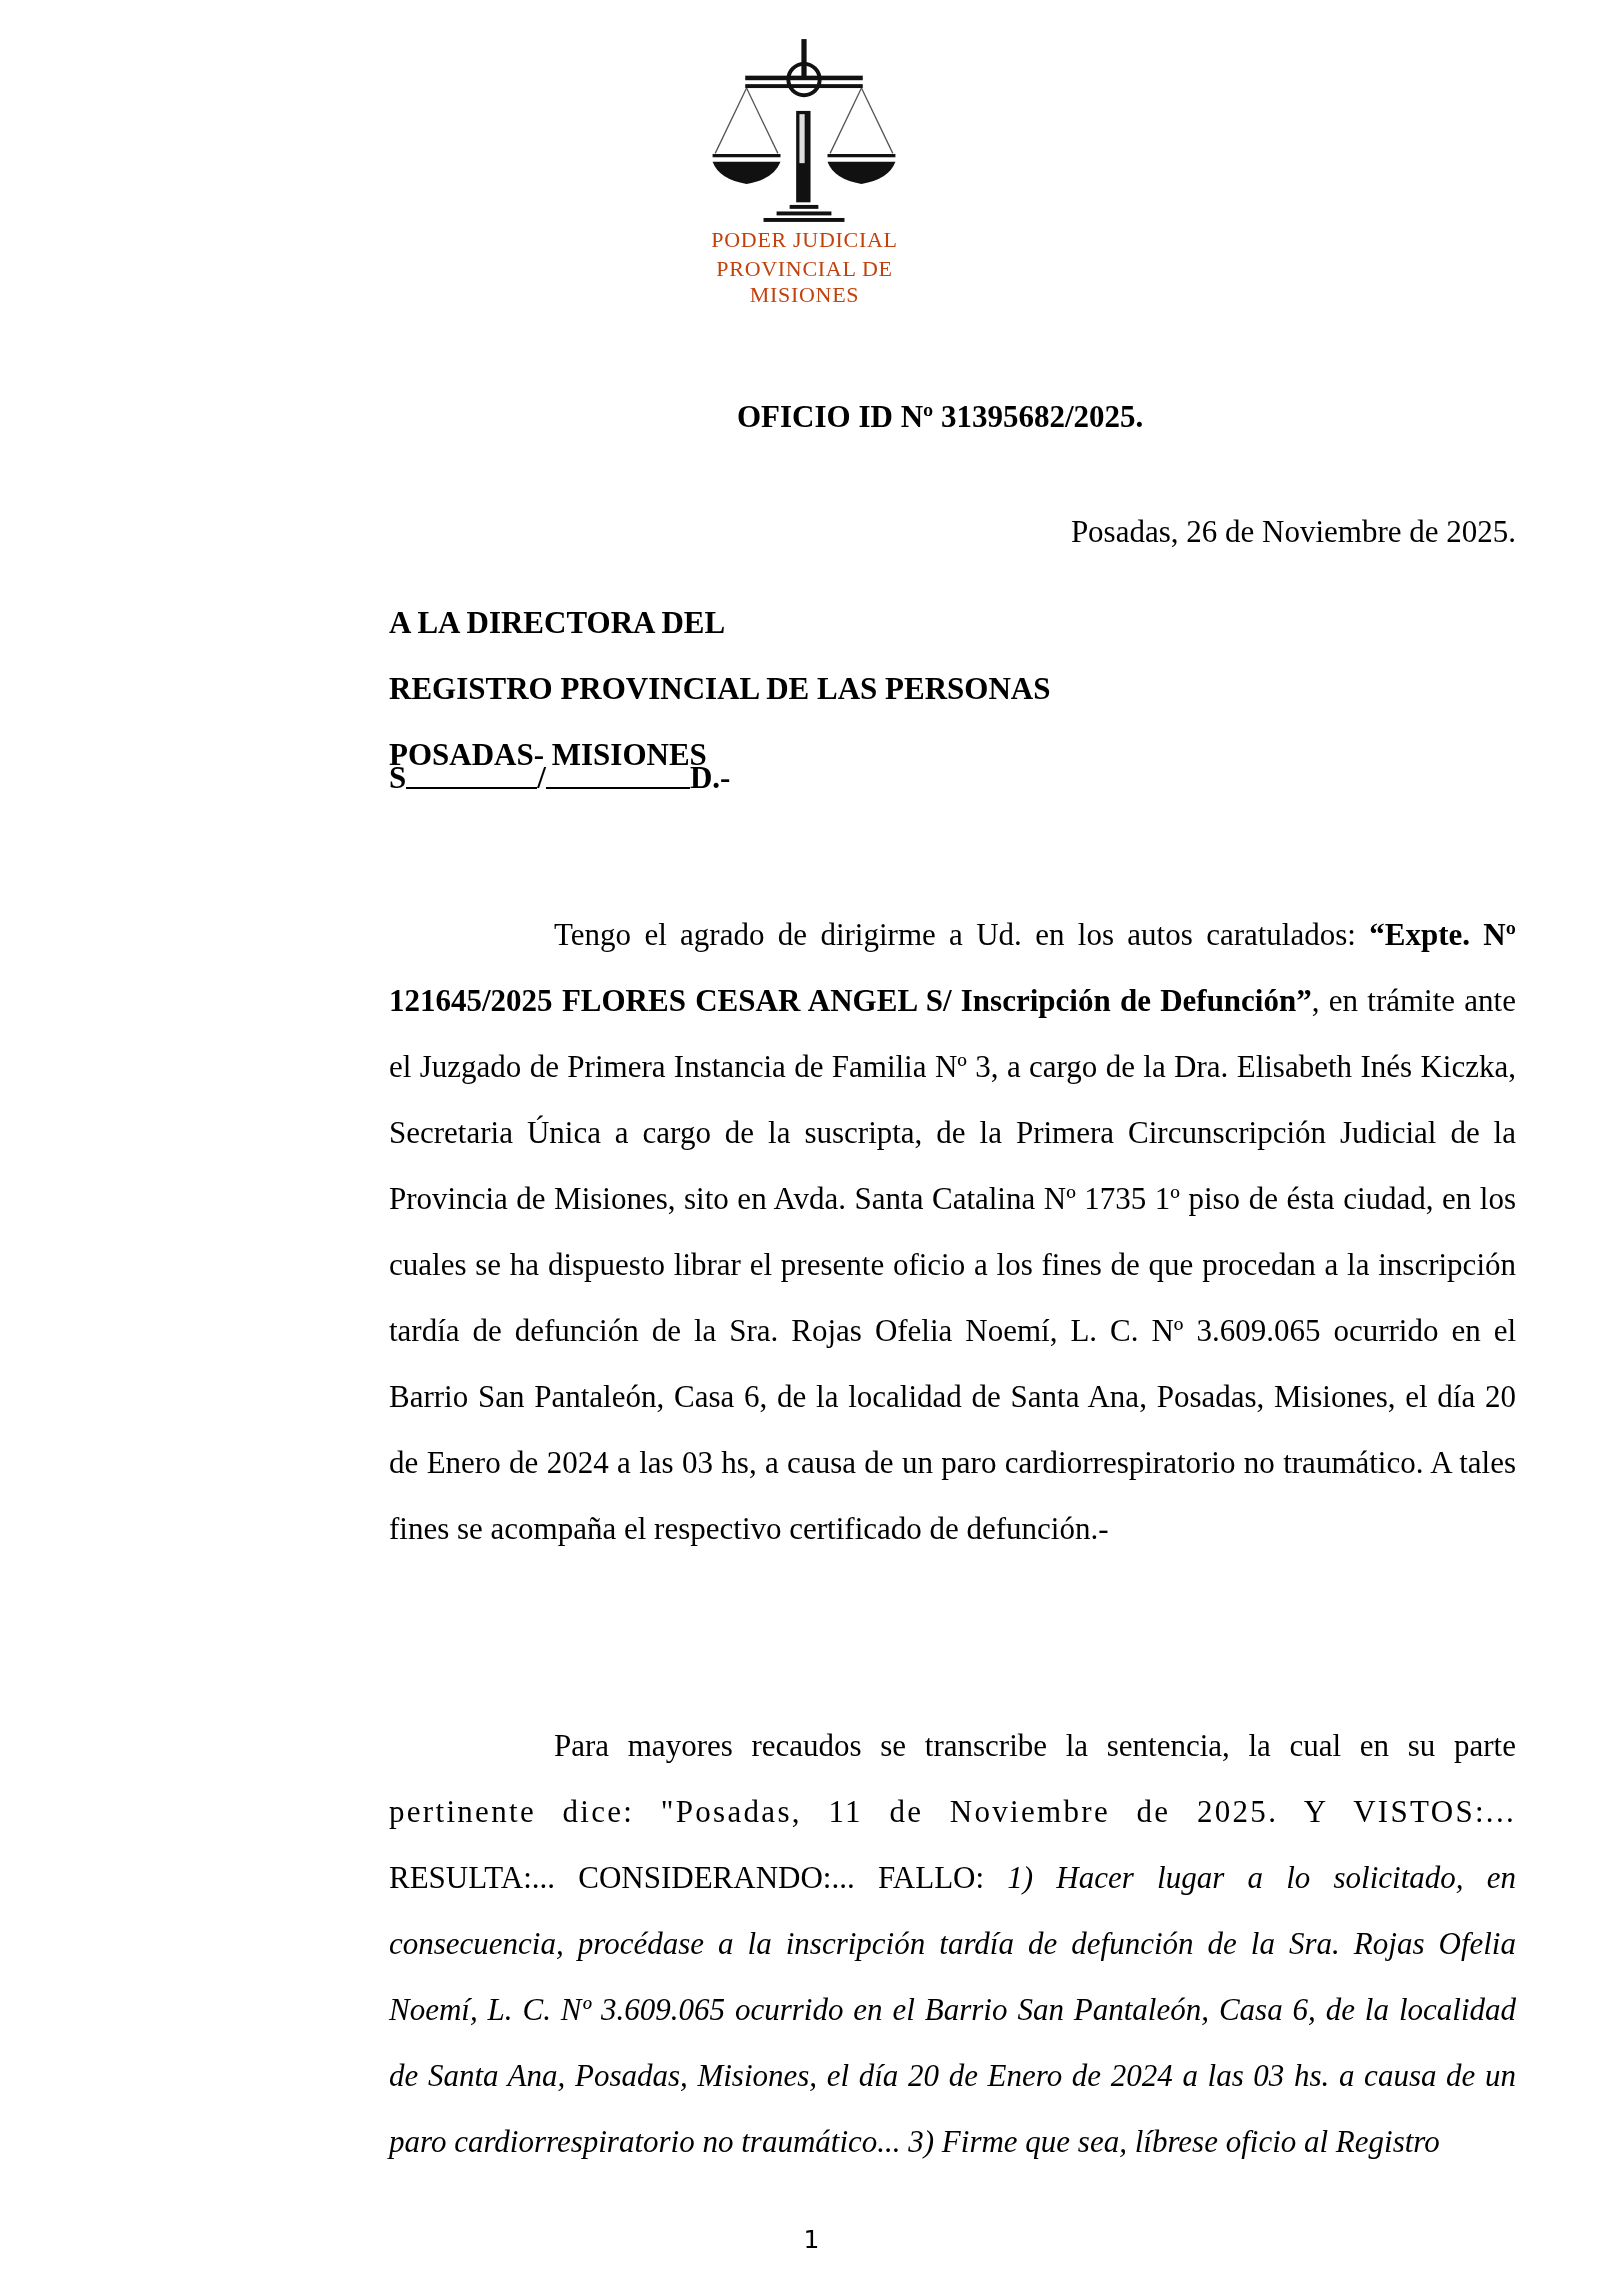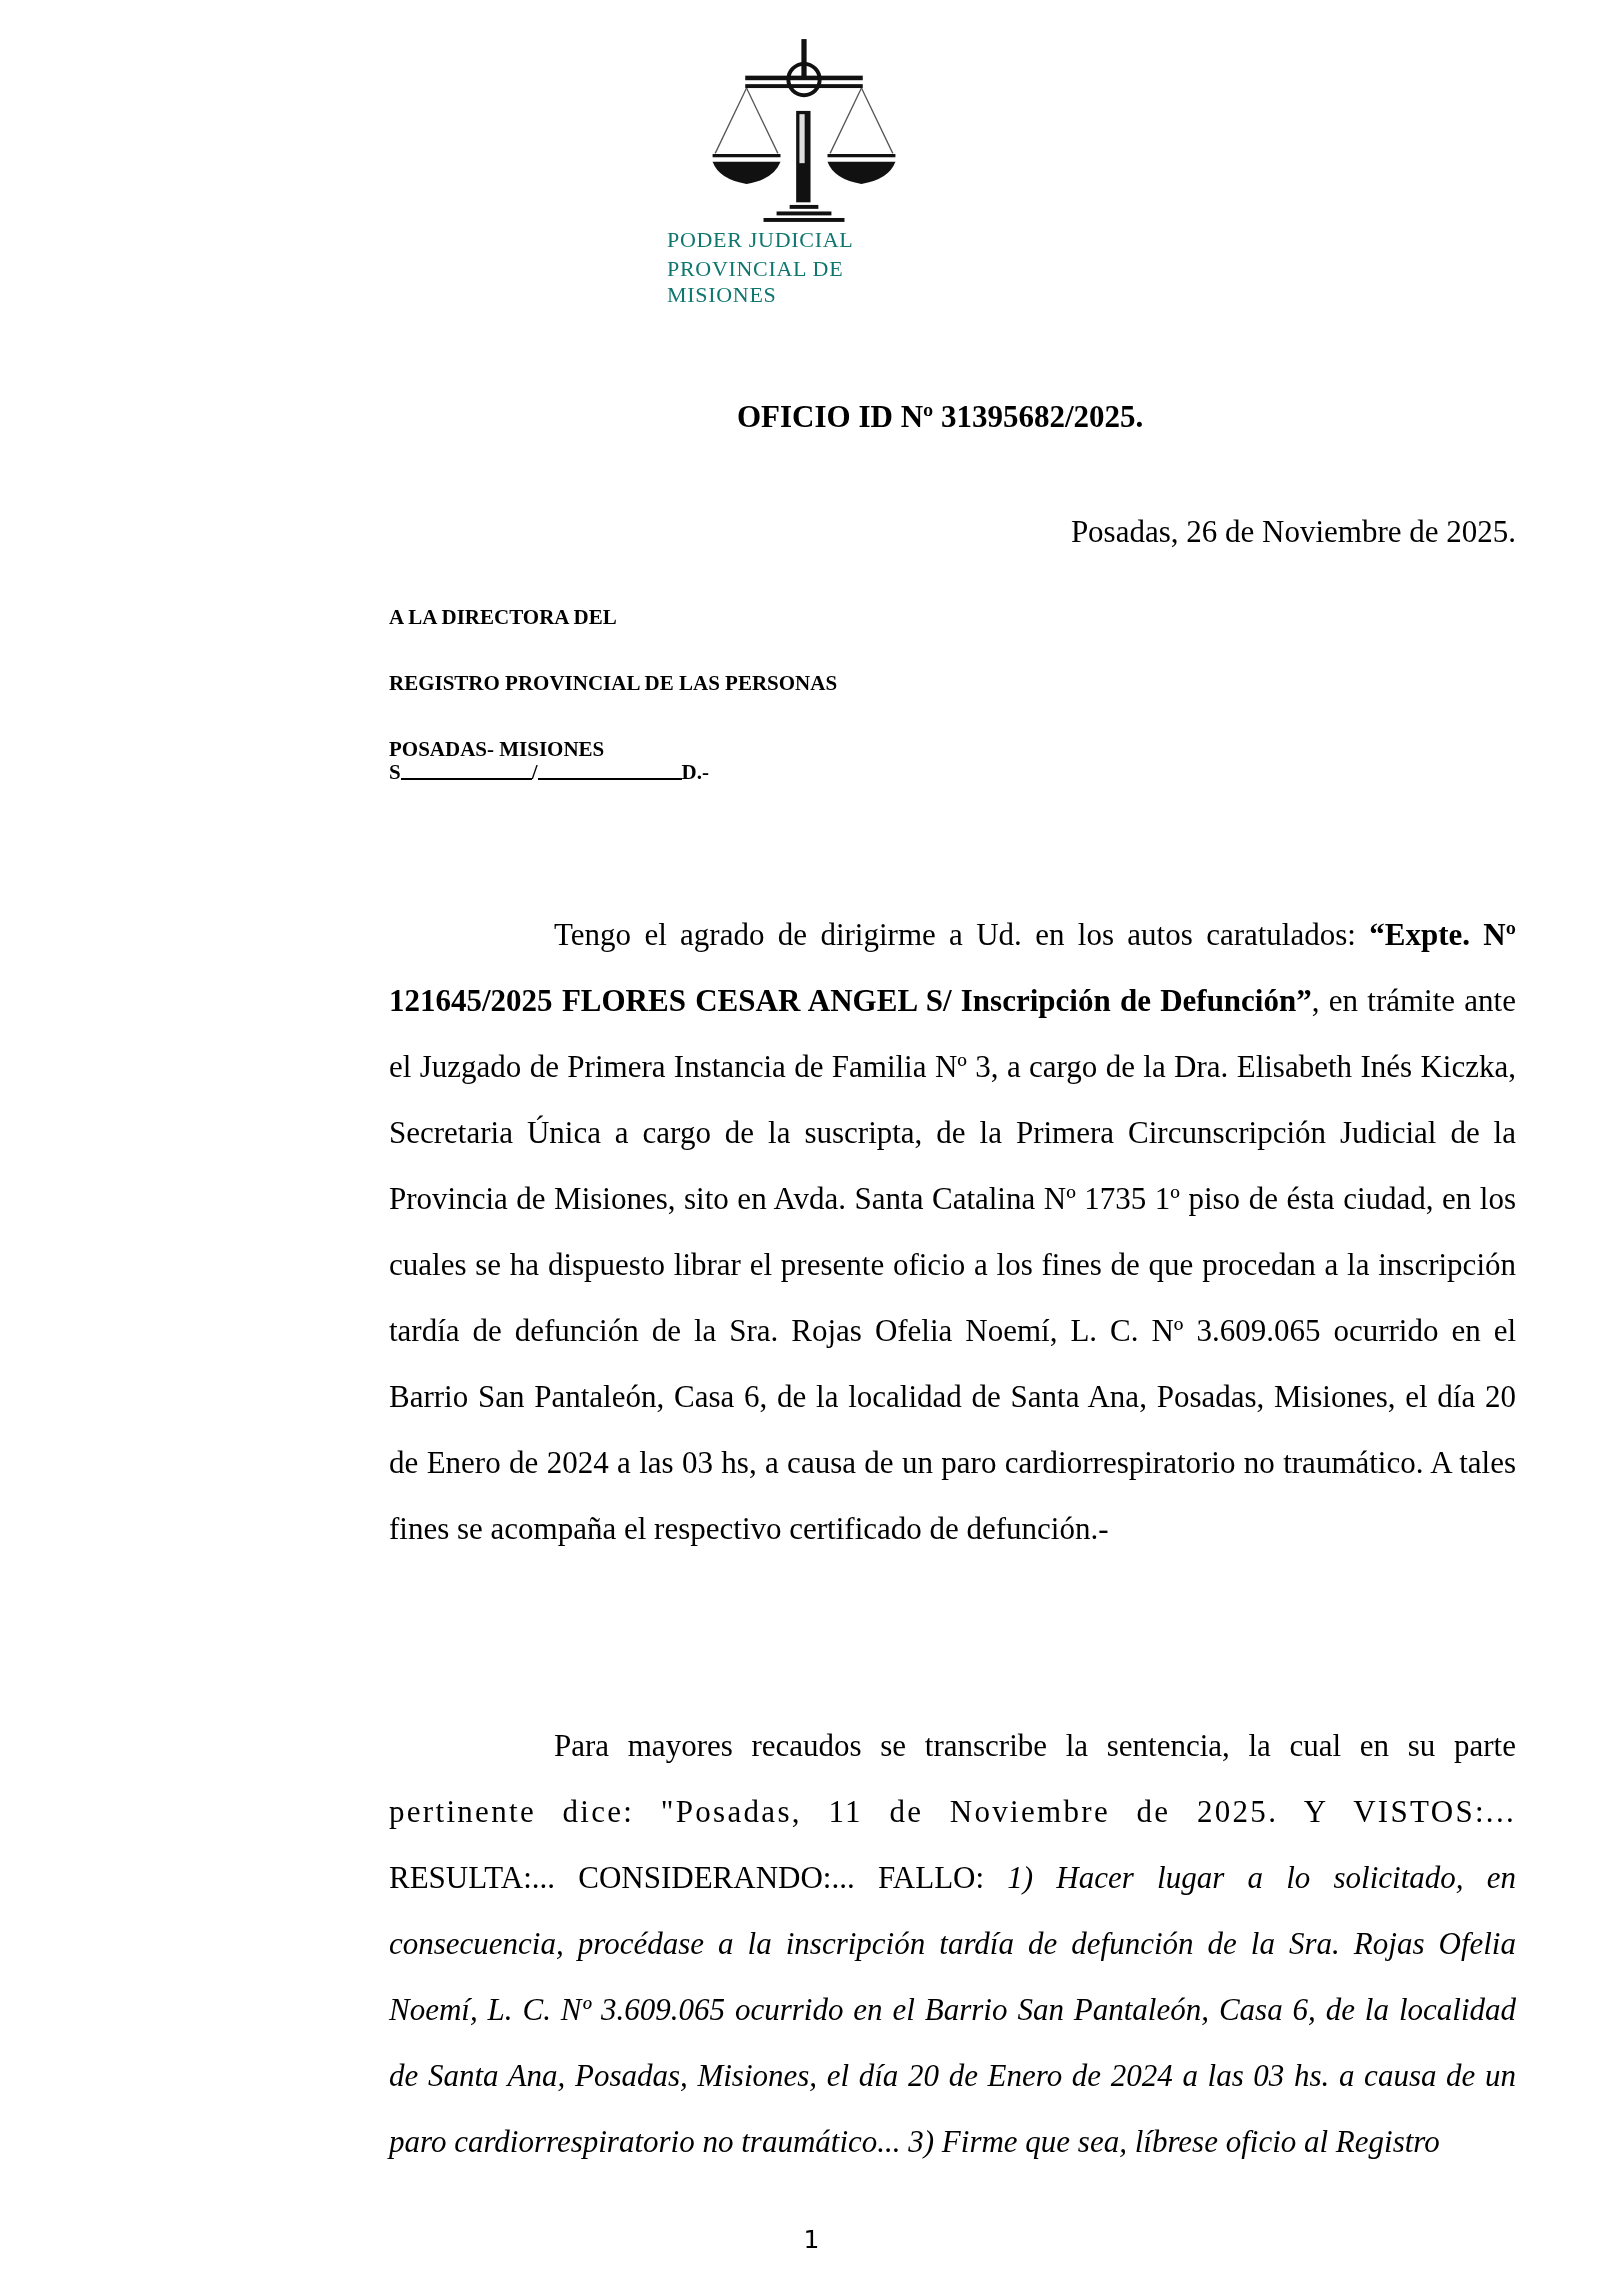--- a/index.html
+++ b/index.html
@@ -1,28 +1,28 @@
 <!DOCTYPE html>
 <html style="font-size:10.5px"><head>
 <meta charset="utf-8">
 <style>
   html, body { margin: 0; padding: 0; background: #ffffff; }
   body { width: 1623px; height: 2295px; position: relative; overflow: hidden;
          font-family: "Liberation Serif", "DejaVu Serif", serif; color: #000; }
   .logo { position: absolute; left: 667px; top: 39px; width: 275px; height: 249px; }
   .logo svg { position: absolute; left: 26px; top: 0; }
-  .logo-text { position: absolute; left: 0; width: 275px; 
-               font-family: "Liberation Serif", serif; color: #0f766e; letter-spacing: 0.7px; }
+  .logo-text { position: absolute; left: 0; width: 275px; text-align: center;
+               font-family: "Liberation Serif", serif; color: #c2410c; letter-spacing: 0.7px; }
   .logo-line1 { top: 188px; font-size: 22px; }
   .logo-line2 { top: 217px; font-size: 22px; }
 
   .title { position: absolute; left: 737px; top: 399px; font-size: 31px; font-weight: bold; white-space: nowrap; }
   .date { position: absolute; right: 107px; top: 502px; font-size: 31px; white-space: nowrap; margin-top: 12px; }
 
-  .addr { position: absolute; left: 389px; font-size: 21px; font-weight: bold; white-space: nowrap; }
+  .addr { position: absolute; left: 389px; font-size: 31px; font-weight: bold; white-space: nowrap; }
   .a1 { top: 605px; } .a2 { top: 671px; } .a3 { top: 737px; text-align: center; } .a4 { top: 760px; }
   .blank { display: inline-block; border-bottom: 2.6px solid #000; vertical-align: baseline; height: 0; margin-bottom: -1.3px; }
 
   .para { position: absolute; left: 389px; width: 1127px; font-size: 31px; line-height: 66px;
           text-align: justify; text-indent: 165px; }
   .p1 { top: 902px; }
   .p2 { top: 1713px; }
   .b { font-weight: bold; }
   .i { font-style: italic; }
   .spaced { letter-spacing: 2.3px; }

